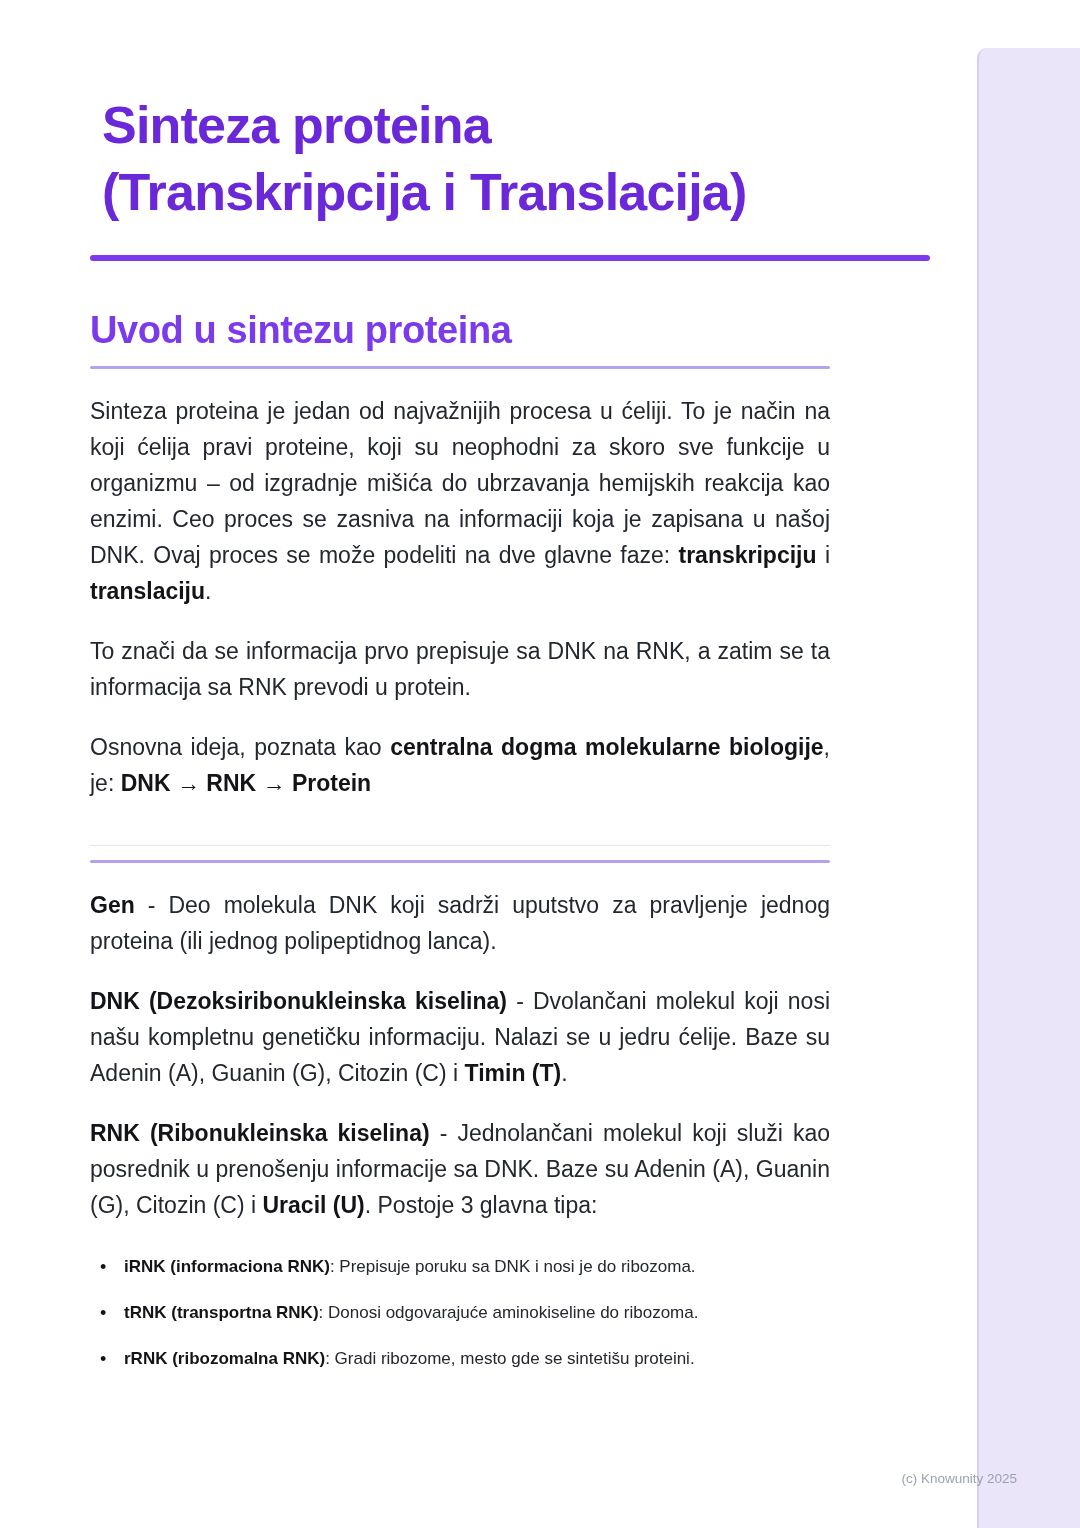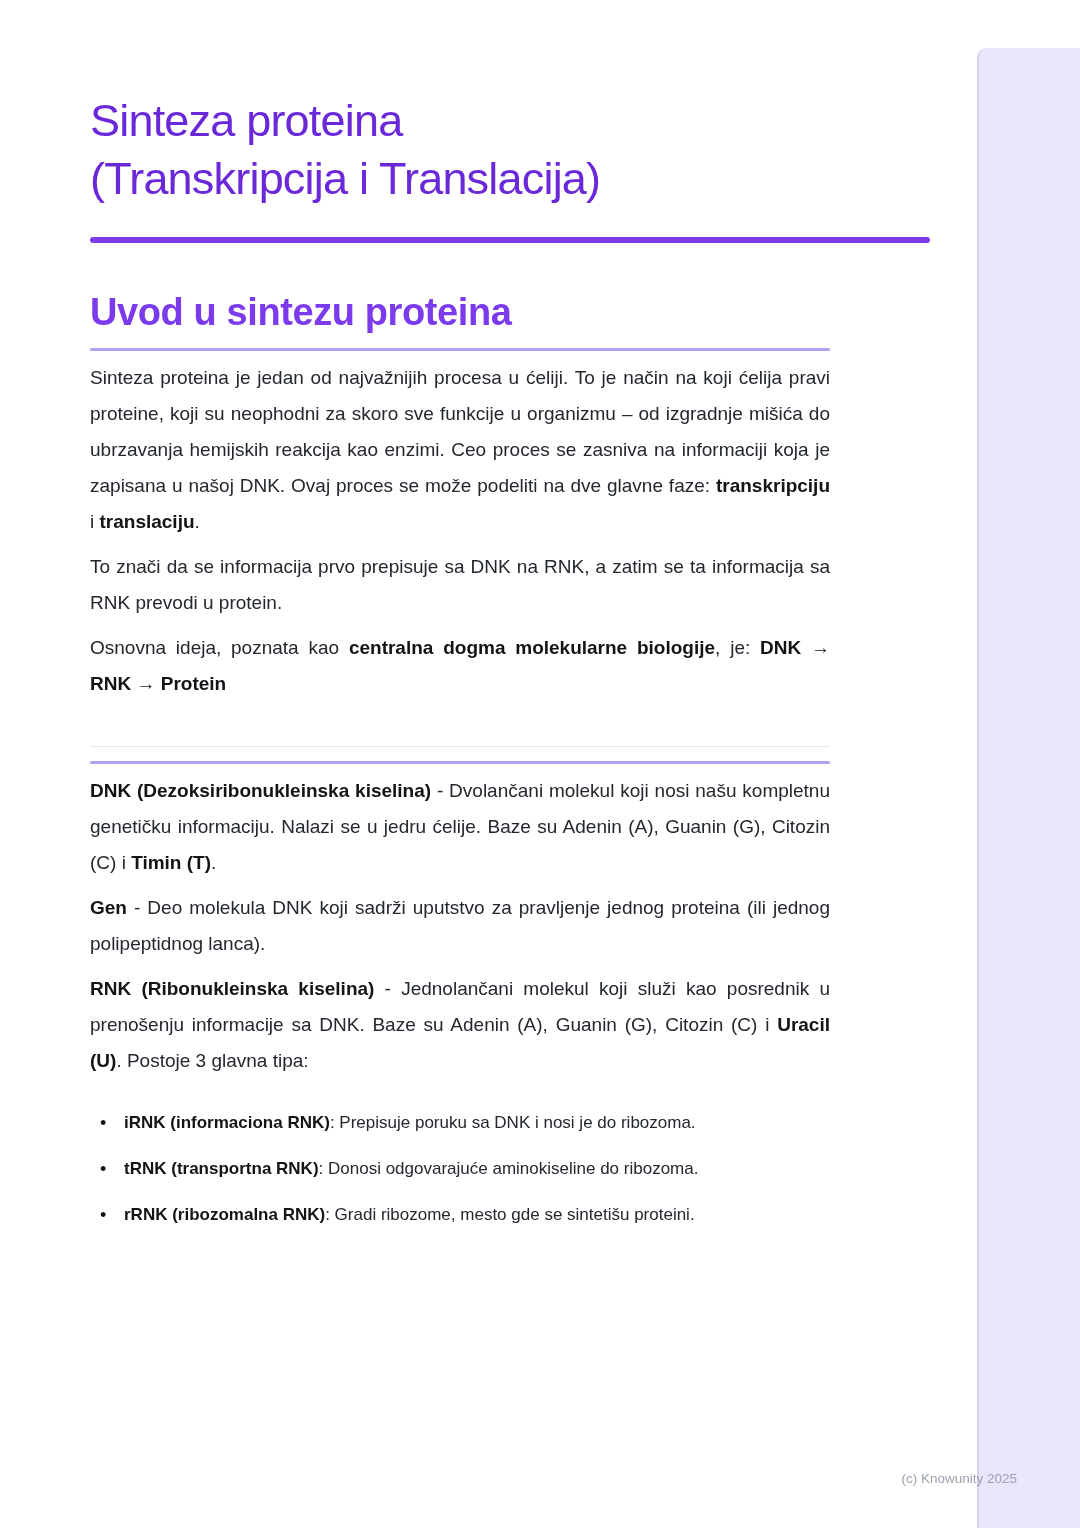--- a/index.html
+++ b/index.html
@@ -36,25 +36,25 @@
     z-index: 1;
   }
   .content {
     position: absolute;
     left: 90px;
     top: 0;
     width: 740px;
     z-index: 2;
   }
   .title {
-    margin: 92px 0 0 0;
+    margin: 92px 0 0 12px;
     width: 860px;
-    font-size: 45px;
+    font-size: 52px;
     line-height: 1.28;
-    font-weight: normal;
+    font-weight: bold;
     letter-spacing: -0.8px;
     color: var(--title-purple);
   }
   .title-rule {
     margin-top: 30px;
     width: 840px;
     height: 6px;
     border-radius: 3px;
     background: var(--rule-purple);
   }
@@ -68,22 +68,22 @@
   }
   .section-underline {
     margin-top: 14px;
     width: 740px;
     height: 3px;
     border-radius: 2px;
     background: var(--underline-purple);
   }
   .paragraphs { margin-top: 6px; }
   .para {
-    margin: 9px 0 0 0;
-    font-size: 19px;
+    margin: 24px 0 0 0;
+    font-size: 23px;
     line-height: 36px;
     color: var(--body-text);
     text-align: justify;
   }
   .para .bold, .bullets .bold {
     font-weight: bold;
     color: var(--bold-text);
   }
   .divider {
     margin-top: 44px;
@@ -144,22 +144,22 @@
           <p class="para"><span>To znači da se informacija prvo prepisuje sa DNK na RNK, a zatim se ta informacija sa RNK prevodi u protein.</span></p>
           <p class="para"><span>Osnovna ideja, poznata kao </span><span class="bold">centralna dogma molekularne biologije</span><span>, je: </span><span class="bold">DNK → RNK → Protein</span></p>
         </div>
     </section>
 
     <div class="divider"></div>
 
     <section>
       <div class="section-underline"></div>
       <div class="paragraphs">
+          <p class="para"><span class="bold">Gen</span><span> - Deo molekula DNK koji sadrži uputstvo za pravljenje jednog proteina (ili jednog polipeptidnog lanca).</span></p>
           <p class="para"><span class="bold">DNK (Dezoksiribonukleinska kiselina)</span><span> - Dvolančani molekul koji nosi našu kompletnu genetičku informaciju. Nalazi se u jedru ćelije. Baze su Adenin (A), Guanin (G), Citozin (C) i </span><span class="bold">Timin (T)</span><span>.</span></p>
-          <p class="para"><span class="bold">Gen</span><span> - Deo molekula DNK koji sadrži uputstvo za pravljenje jednog proteina (ili jednog polipeptidnog lanca).</span></p>
           <p class="para"><span class="bold">RNK (Ribonukleinska kiselina)</span><span> - Jednolančani molekul koji služi kao posrednik u prenošenju informacije sa DNK. Baze su Adenin (A), Guanin (G), Citozin (C) i </span><span class="bold">Uracil (U)</span><span>. Postoje 3 glavna tipa:</span></p>
         </div>
       <ul class="bullets">
           <li><span class="bold">iRNK (informaciona RNK)</span><span>: Prepisuje poruku sa DNK i nosi je do ribozoma.</span></li>
           <li><span class="bold">tRNK (transportna RNK)</span><span>: Donosi odgovarajuće aminokiseline do ribozoma.</span></li>
           <li><span class="bold">rRNK (ribozomalna RNK)</span><span>: Gradi ribozome, mesto gde se sintetišu proteini.</span></li>
         </ul>
     </section>
 
   </div>

